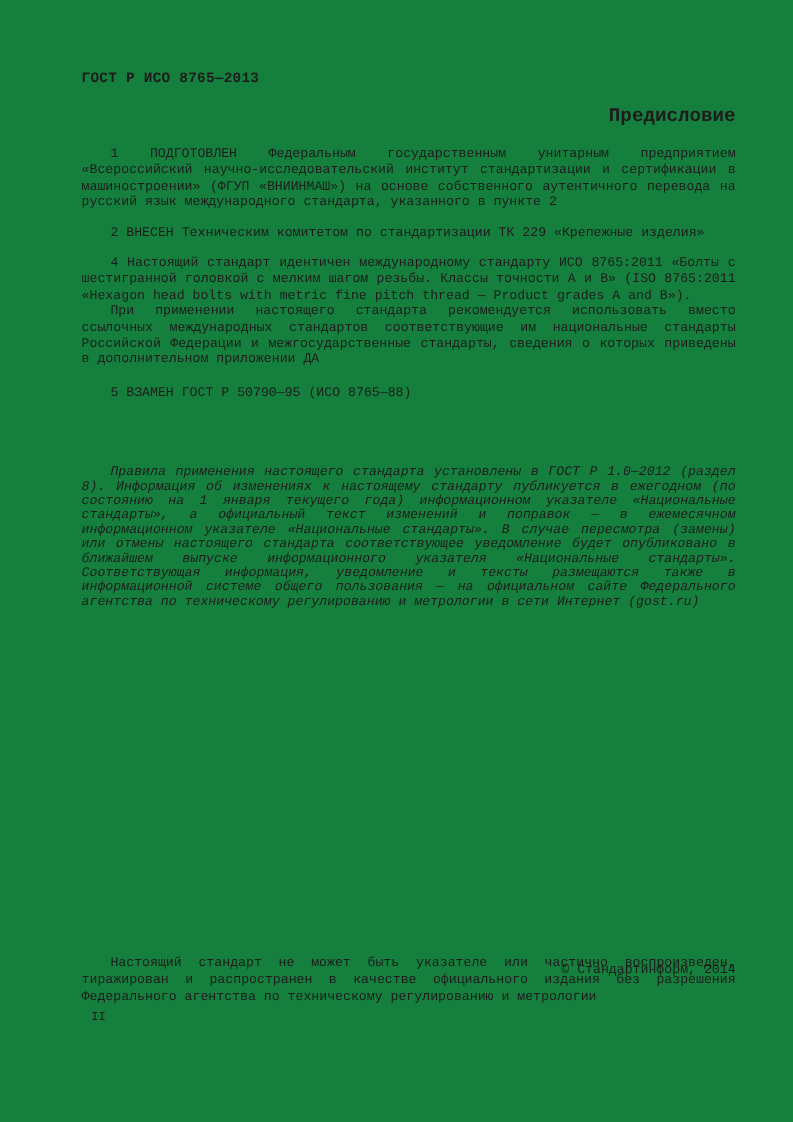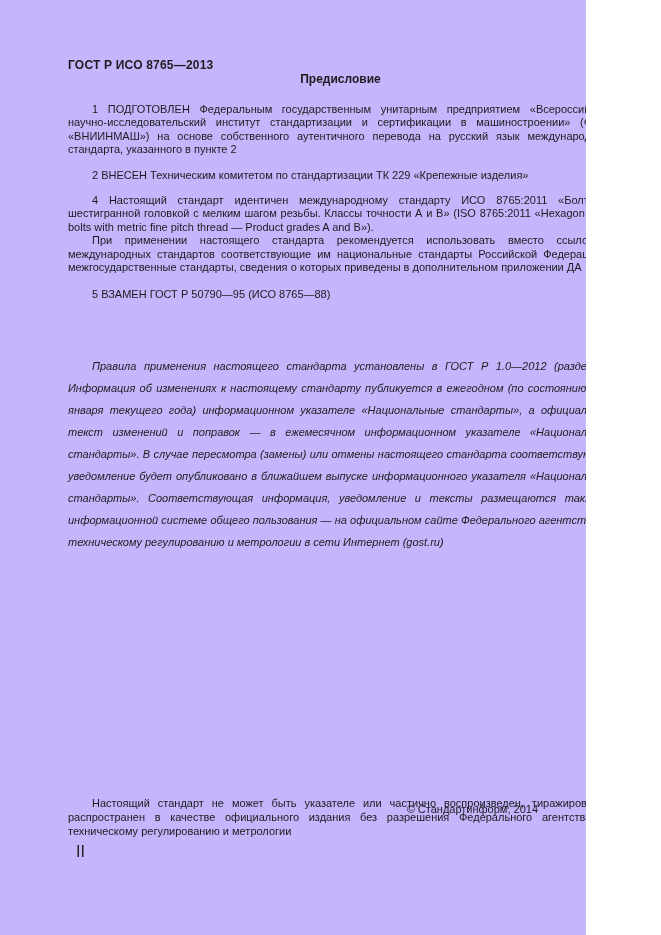--- a/index.html
+++ b/index.html
@@ -1,55 +1,55 @@
 <!DOCTYPE html>
 <html><head>
 <meta charset="utf-8">
 <style>
   * { margin: 0; padding: 0; box-sizing: border-box; }
   html, body { background: #ffffff; }
   .page {
     position: relative;
-    width: 586px;
+    width: 661px;
     height: 935px;
-    background: #c4b5fd;
-    font-family: Liberation Sans, sans-serif;
+    background: #15803d;
+    font-family: Liberation Mono, monospace;
     color: #1c1c1c;
     overflow: hidden;
   }
   .content {
     position: absolute;
     left: 68px;
     top: 58px;
     width: 545px;
   }
   .doc-code {
     font-size: 12px;
     font-weight: bold;
     letter-spacing: 0.2px;
   }
   .title {
-    text-align: center;
+    text-align: right;
     font-weight: bold;
-    font-size: 12px;
-    margin-top: 0;
+    font-size: 16px;
+    margin-top: 16px;
   }
   .para {
     font-size: 11px;
     line-height: 13.4px;
     text-align: justify;
     text-indent: 24px;
     margin-top: 12px;
   }
   .para.first { margin-top: 17px; }
   .para.cont { margin-top: 0; }
   .para.last { margin-top: 14px; }
   .note {
     font-size: 11px;
-    line-height: 22px;
+    line-height: 12px;
     font-style: italic;
     text-align: justify;
     text-indent: 24px;
     margin-top: 53px;
   }
   .copyright {
     position: absolute;
     top: 803px;
     right: 48px;
     font-size: 11px;
@@ -61,21 +61,21 @@
     width: 545px;
     font-size: 11px;
     line-height: 13.8px;
     text-align: justify;
     text-indent: 24px;
   }
   .page-number {
     position: absolute;
     top: 843px;
     left: 76px;
-    font-size: 16px;
+    font-size: 10px;
   }
 </style>
 </head>
 <body>
 
 <div class="page">
 
   <div class="content">
 
     <div class="doc-code">ГОСТ Р ИСО 8765—2013</div>

